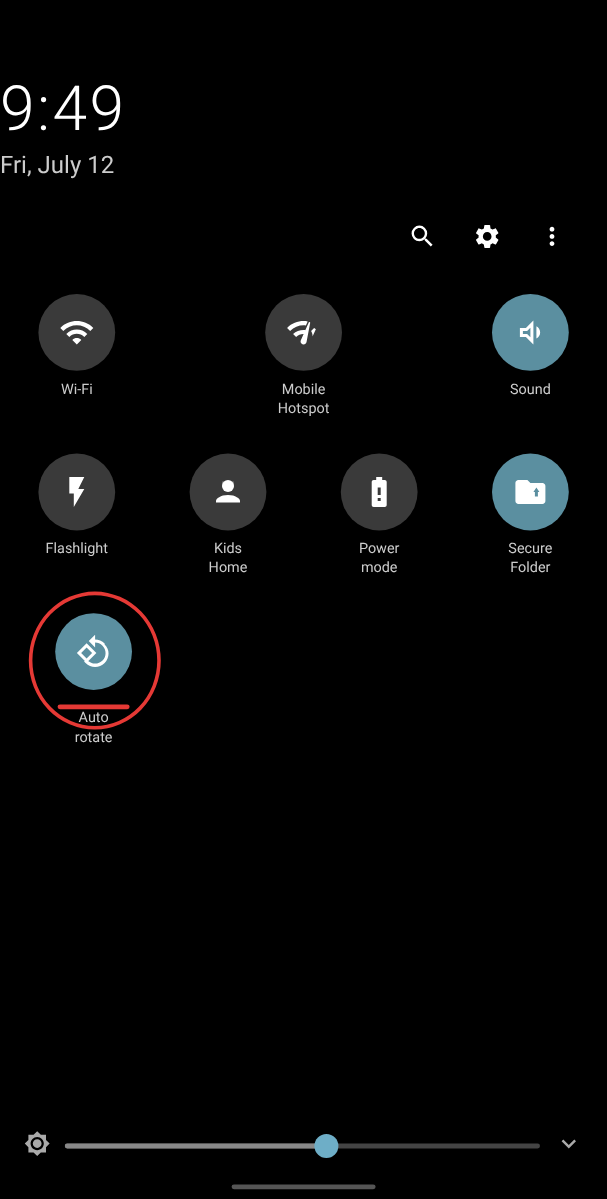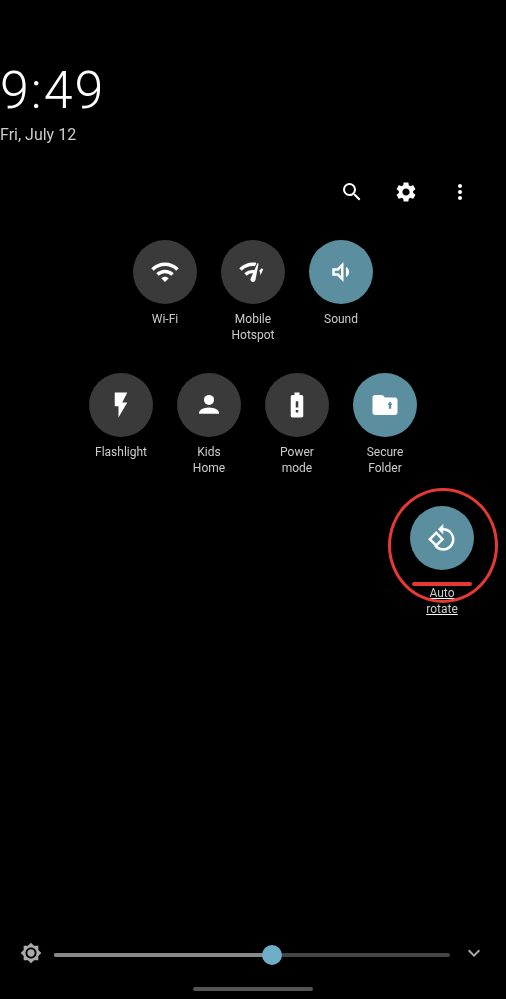--- a/index.html
+++ b/index.html
@@ -17,21 +17,21 @@
     .time-section {
       text-align: left;
       padding-top: 60px;
     }
     .time-display {
       font-size: 52px;
       font-weight: 300;
       letter-spacing: 2px;
     }
     .date-display {
-      font-size: 16px;
+      font-size: 20px;
       color: #ccc;
       margin-top: 4px;
     }
 
     
     .top-icons {
       display: flex;
       justify-content: flex-end;
       align-items: center;
       padding: 30px 28px 10px 0;
@@ -54,21 +54,21 @@
 
     
     .qs-grid {
       display: flex;
       flex-direction: column;
       gap: 0;
       padding: 20px 20px 0 20px;
     }
     .qs-row {
       display: flex;
-      justify-content: center;
+      justify-content: space-between;
       margin-bottom: 10px;
     }
 
     
     .qs-tile {
       display: flex;
       flex-direction: column;
       align-items: center;
       width: 88px;
       cursor: pointer;
@@ -286,21 +286,21 @@
     <div class="qs-tile">
       <div class="qs-icon-circle active">
         <svg viewBox="0 0 24 24">
             <path d="M20 6h-8l-2-2H4c-1.1 0-2 .9-2 2v12c0 1.1.9 2 2 2h16c1.1 0 2-.9 2-2V8c0-1.1-.9-2-2-2zm-2 6h-1v3h-2v-3h-1l2-3 2 3z"></path>
           </svg>
       </div>
       <span class="qs-label">Secure<br>Folder</span>
     </div>
   </div>
 
-  <div class="qs-row" style="margin-top:20px; justify-content: flex-end; padding-left:14px;text-decoration:underline;">
+  <div class="qs-row" style="margin-top:20px; justify-content: flex-start; padding-left:14px;">
 
     <div class="qs-tile auto-rotate-annotated">
       <div class="auto-rotate-wrapper">
         <div class="red-circle-annotation"></div>
         <div class="qs-icon-circle active">
           <svg viewBox="0 0 24 24">
               <path d="M7.34 6.41L.86 12.9l6.49 6.48 6.49-6.48-6.5-6.49zM3.69 12.9l3.66-3.66L11 12.9l-3.66 3.66-3.65-3.66zm15.67-6.26C17.61 4.88 15.3 4 13 4V.76L8.76 5 13 9.24V6c1.79 0 3.58.68 4.95 2.05 2.73 2.73 2.73 7.17 0 9.9C16.58 19.32 14.79 20 13 20c-1.79 0-3.58-.68-4.95-2.05-.32-.32-.59-.67-.84-1.03L5.68 18.4c.29.44.61.87.97 1.23C8.41 21.37 10.7 22.26 13 22.26s4.59-.89 6.35-2.65c3.52-3.51 3.52-9.21.01-12.37z"></path>
             </svg>
         </div>
         <div class="red-underline"></div>

